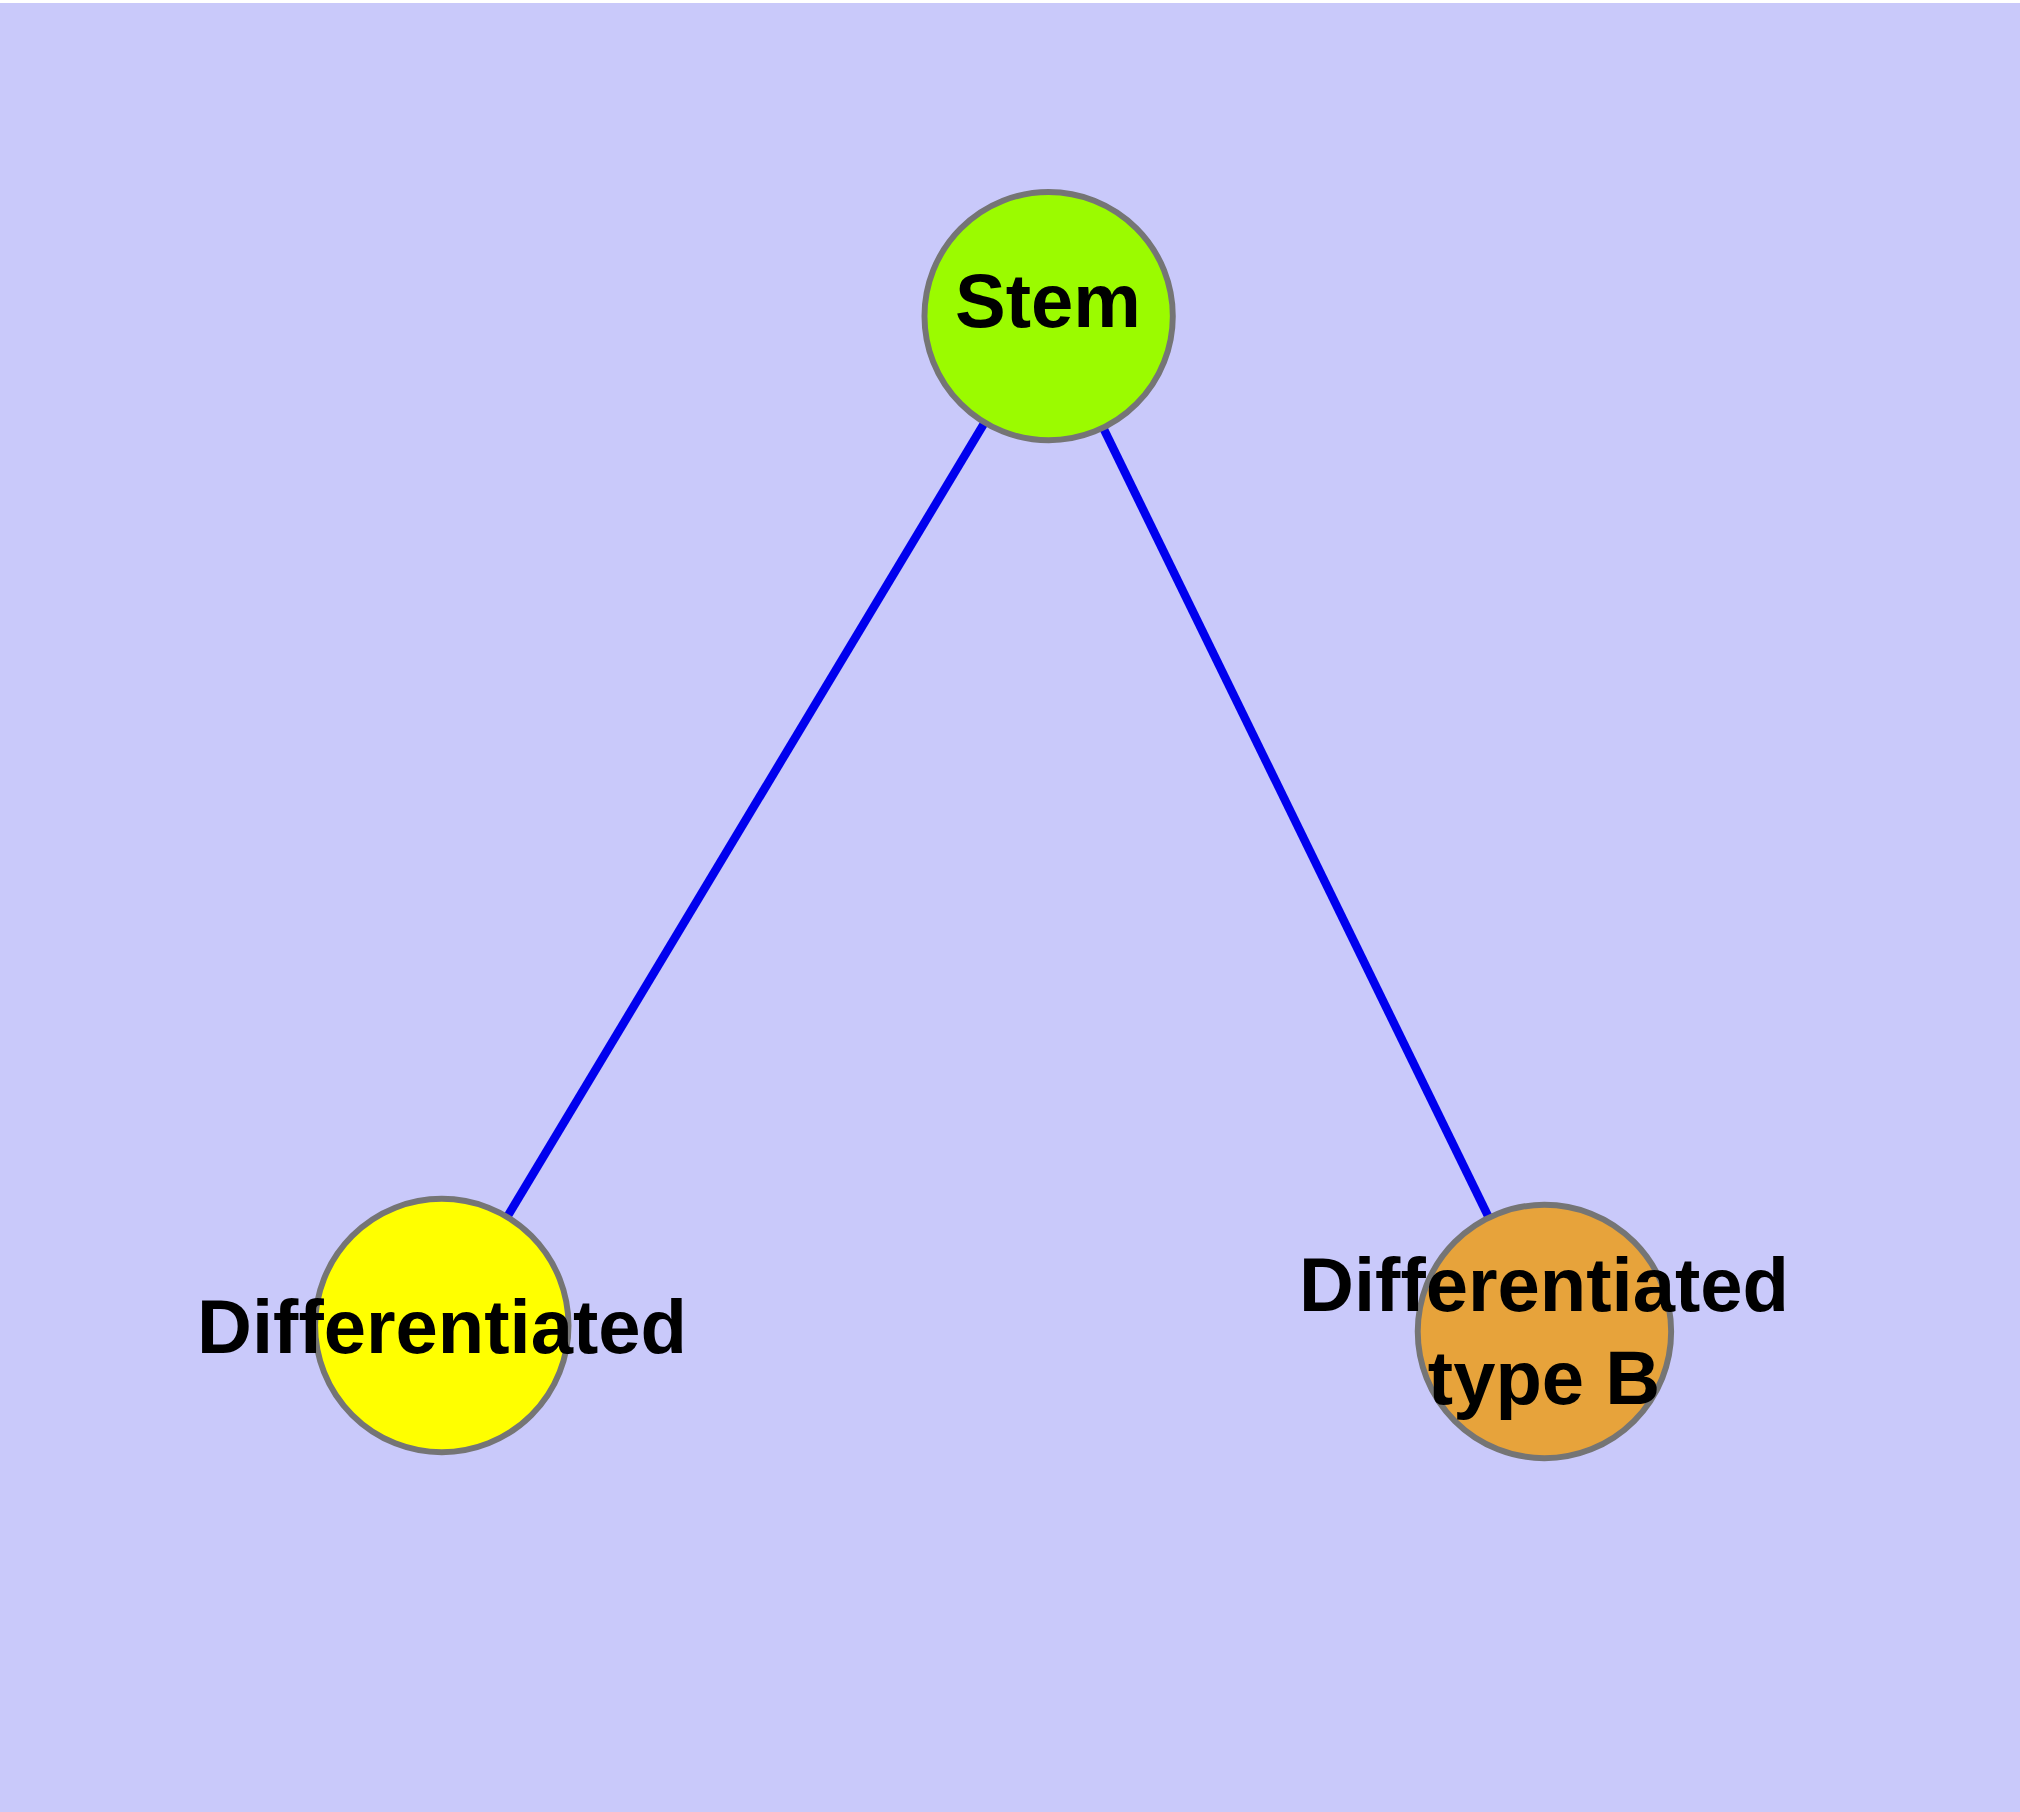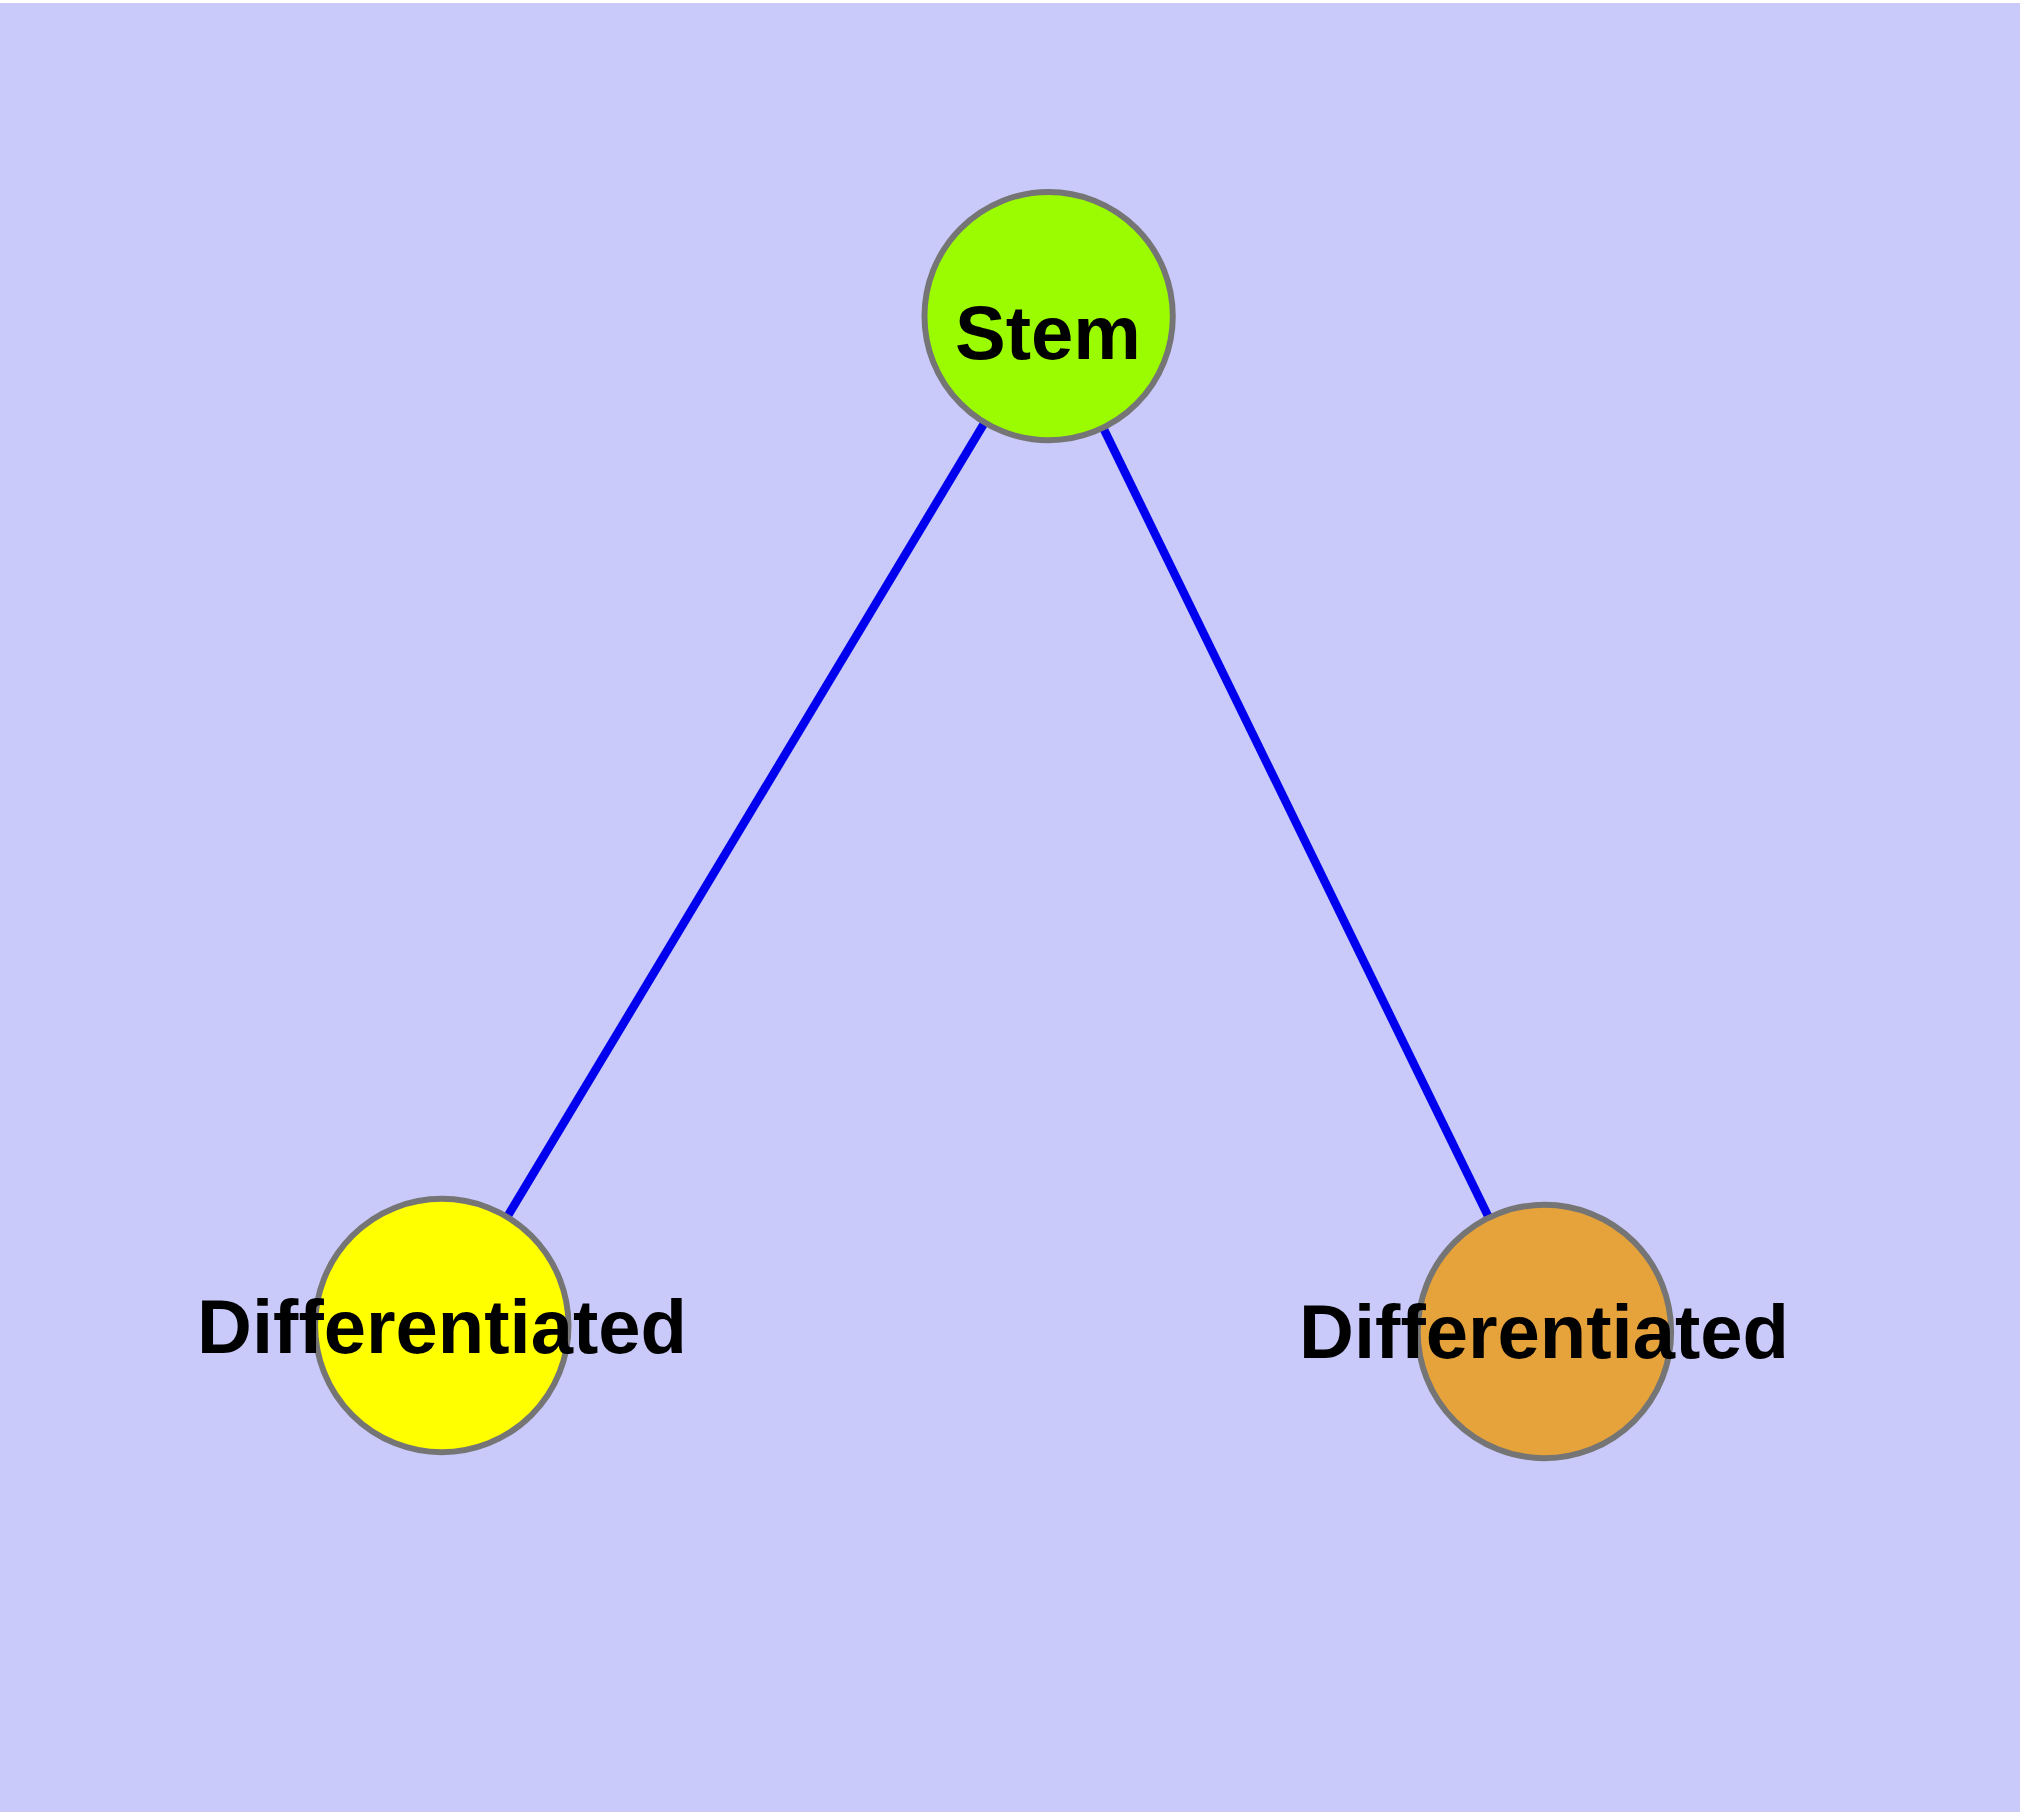--- a/index.html
+++ b/index.html
@@ -53,24 +53,25 @@
 
   <svg class="graph" width="2021" height="1812" viewBox="0 0 2384 2138">
     <line x1="1237" y1="373" x2="521" y2="1564" stroke="#0000EE"></line>
     <line x1="1237" y1="373" x2="1822" y2="1571" stroke="#0000EE"></line>
 
     <circle cx="1237" cy="373" r="146.5" fill="#9BFB00" stroke="#757575"></circle>
     <circle cx="521" cy="1564" r="149.5" fill="#FFFF00" stroke="#757575"></circle>
     <circle cx="1822" cy="1571" r="149.5" fill="#E7A33B" stroke="#757575"></circle>
   </svg>
 
-  <div class="node-label" style="left:1048px; top:332px;">Stem</div>
+  <div class="node-label" style="left:1048px; top:300px;">Stem</div>
 
   <div class="node-label" style="left:442px; top:1326px;">
     <div>Differentiated</div>
   </div>
 
   <div class="node-label" style="left:1544px; top:1331px;">
     <div>Differentiated</div>
+    <div>type B</div>
   </div>
 
 </div>
 
 
 </body></html>

